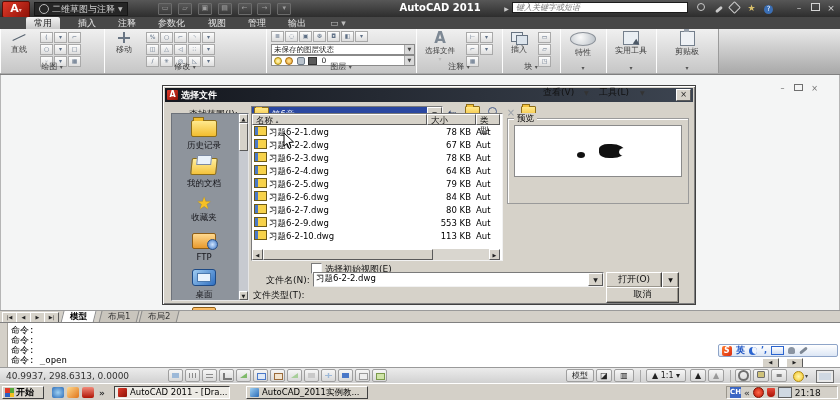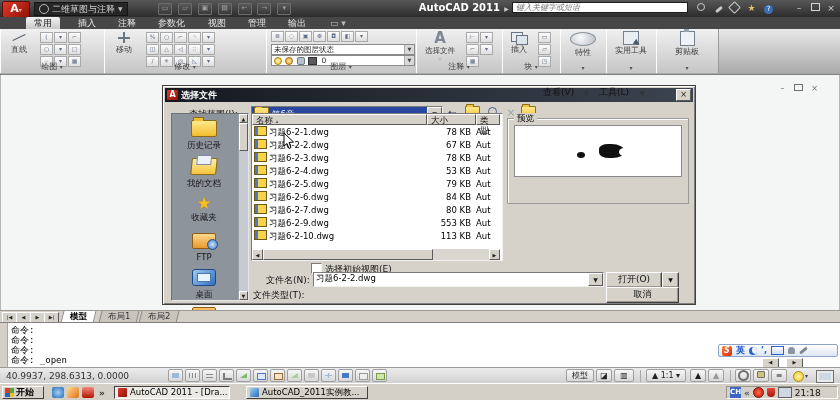--- a/index.html
+++ b/index.html
@@ -12,21 +12,21 @@
   #logo{position:absolute;left:2px;top:1px;width:26px;height:15px;
     background:linear-gradient(135deg,#e03a2a,#8f1207);border:1px solid #5c0c04;border-radius:2px;
     color:#fff;font-weight:bold;font-size:11px;line-height:14px;text-align:center;}
   #logo .lc{font-size:6px;color:#f3b9b2;}
   #wsbox{position:absolute;left:34px;top:2px;height:12px;padding:0 4px;display:flex;align-items:center;gap:3px;
     background:#262626;border:1px solid #151515;color:#cfcfcf;}
   .gearic{width:8px;height:8px;border:1.5px solid #b9b9b9;border-radius:50%;display:inline-block;}
   .caret{font-size:6px;line-height:6px;color:#bbb;}
   .qatic{display:inline-block;width:12px;height:10px;margin-right:3px;border:1px solid #6b6b6b;
     background:linear-gradient(#585858,#3a3a3a);border-radius:1px;color:#9f9f9f;font-size:7px;line-height:9px;text-align:center;}
-  #apptitle{position:absolute;left:380px;top:2px;width:120px;text-align:right;color:#fff;font-weight:bold;font-size:10px;}
+  #apptitle{position:absolute;left:380px;top:2px;width:120px;text-align:center;color:#fff;font-weight:bold;font-size:10px;}
   #searchbox{position:absolute;left:512px;top:2px;width:176px;height:11px;border:1px solid #1c1c1c;
     background:#fff;font-family:"DejaVu Sans",sans-serif;font-size:8px;font-style:italic;color:#888;padding:0 3px;box-sizing:border-box;}
   .tbic{position:absolute;top:3px;width:13px;height:11px;color:#c9c9c9;font-size:9px;line-height:11px;text-align:center;}
   .magcirc{width:7px;height:7px;border:1.5px solid #c9c9c9;border-radius:50%;display:inline-block;position:relative;top:0px;}
   .magcirc:after{content:"";}
   .winbtn{position:absolute;top:3px;width:14px;height:11px;color:#d4d4d4;font-size:9px;line-height:10px;text-align:center;}
   .restic{display:inline-block;width:7px;height:6px;border:1px solid #d4d4d4;}
   
   #ribtabs{position:absolute;left:0;top:17px;width:840px;height:12px;background:#474747;}
   .rtab{position:absolute;top:0;height:12px;padding:0 8px;line-height:12px;color:#e6e6e6;font-size:9px;}
@@ -421,21 +421,21 @@
           <span class="fsize">67 KB</span>
           <span class="ftype">Aut</span>
         </div>
       <div class="frow" style="top:38px;">
           <span class="fname"><span class="dwgic"></span><span>习题6-2-3.dwg</span></span>
           <span class="fsize">78 KB</span>
           <span class="ftype">Aut</span>
         </div>
       <div class="frow" style="top:51px;">
           <span class="fname"><span class="dwgic"></span><span>习题6-2-4.dwg</span></span>
-          <span class="fsize">53 KB</span>
+          <span class="fsize">64 KB</span>
           <span class="ftype">Aut</span>
         </div>
       <div class="frow" style="top:64px;">
           <span class="fname"><span class="dwgic"></span><span>习题6-2-5.dwg</span></span>
           <span class="fsize">79 KB</span>
           <span class="ftype">Aut</span>
         </div>
       <div class="frow" style="top:77px;">
           <span class="fname"><span class="dwgic"></span><span>习题6-2-6.dwg</span></span>
           <span class="fsize">84 KB</span>

